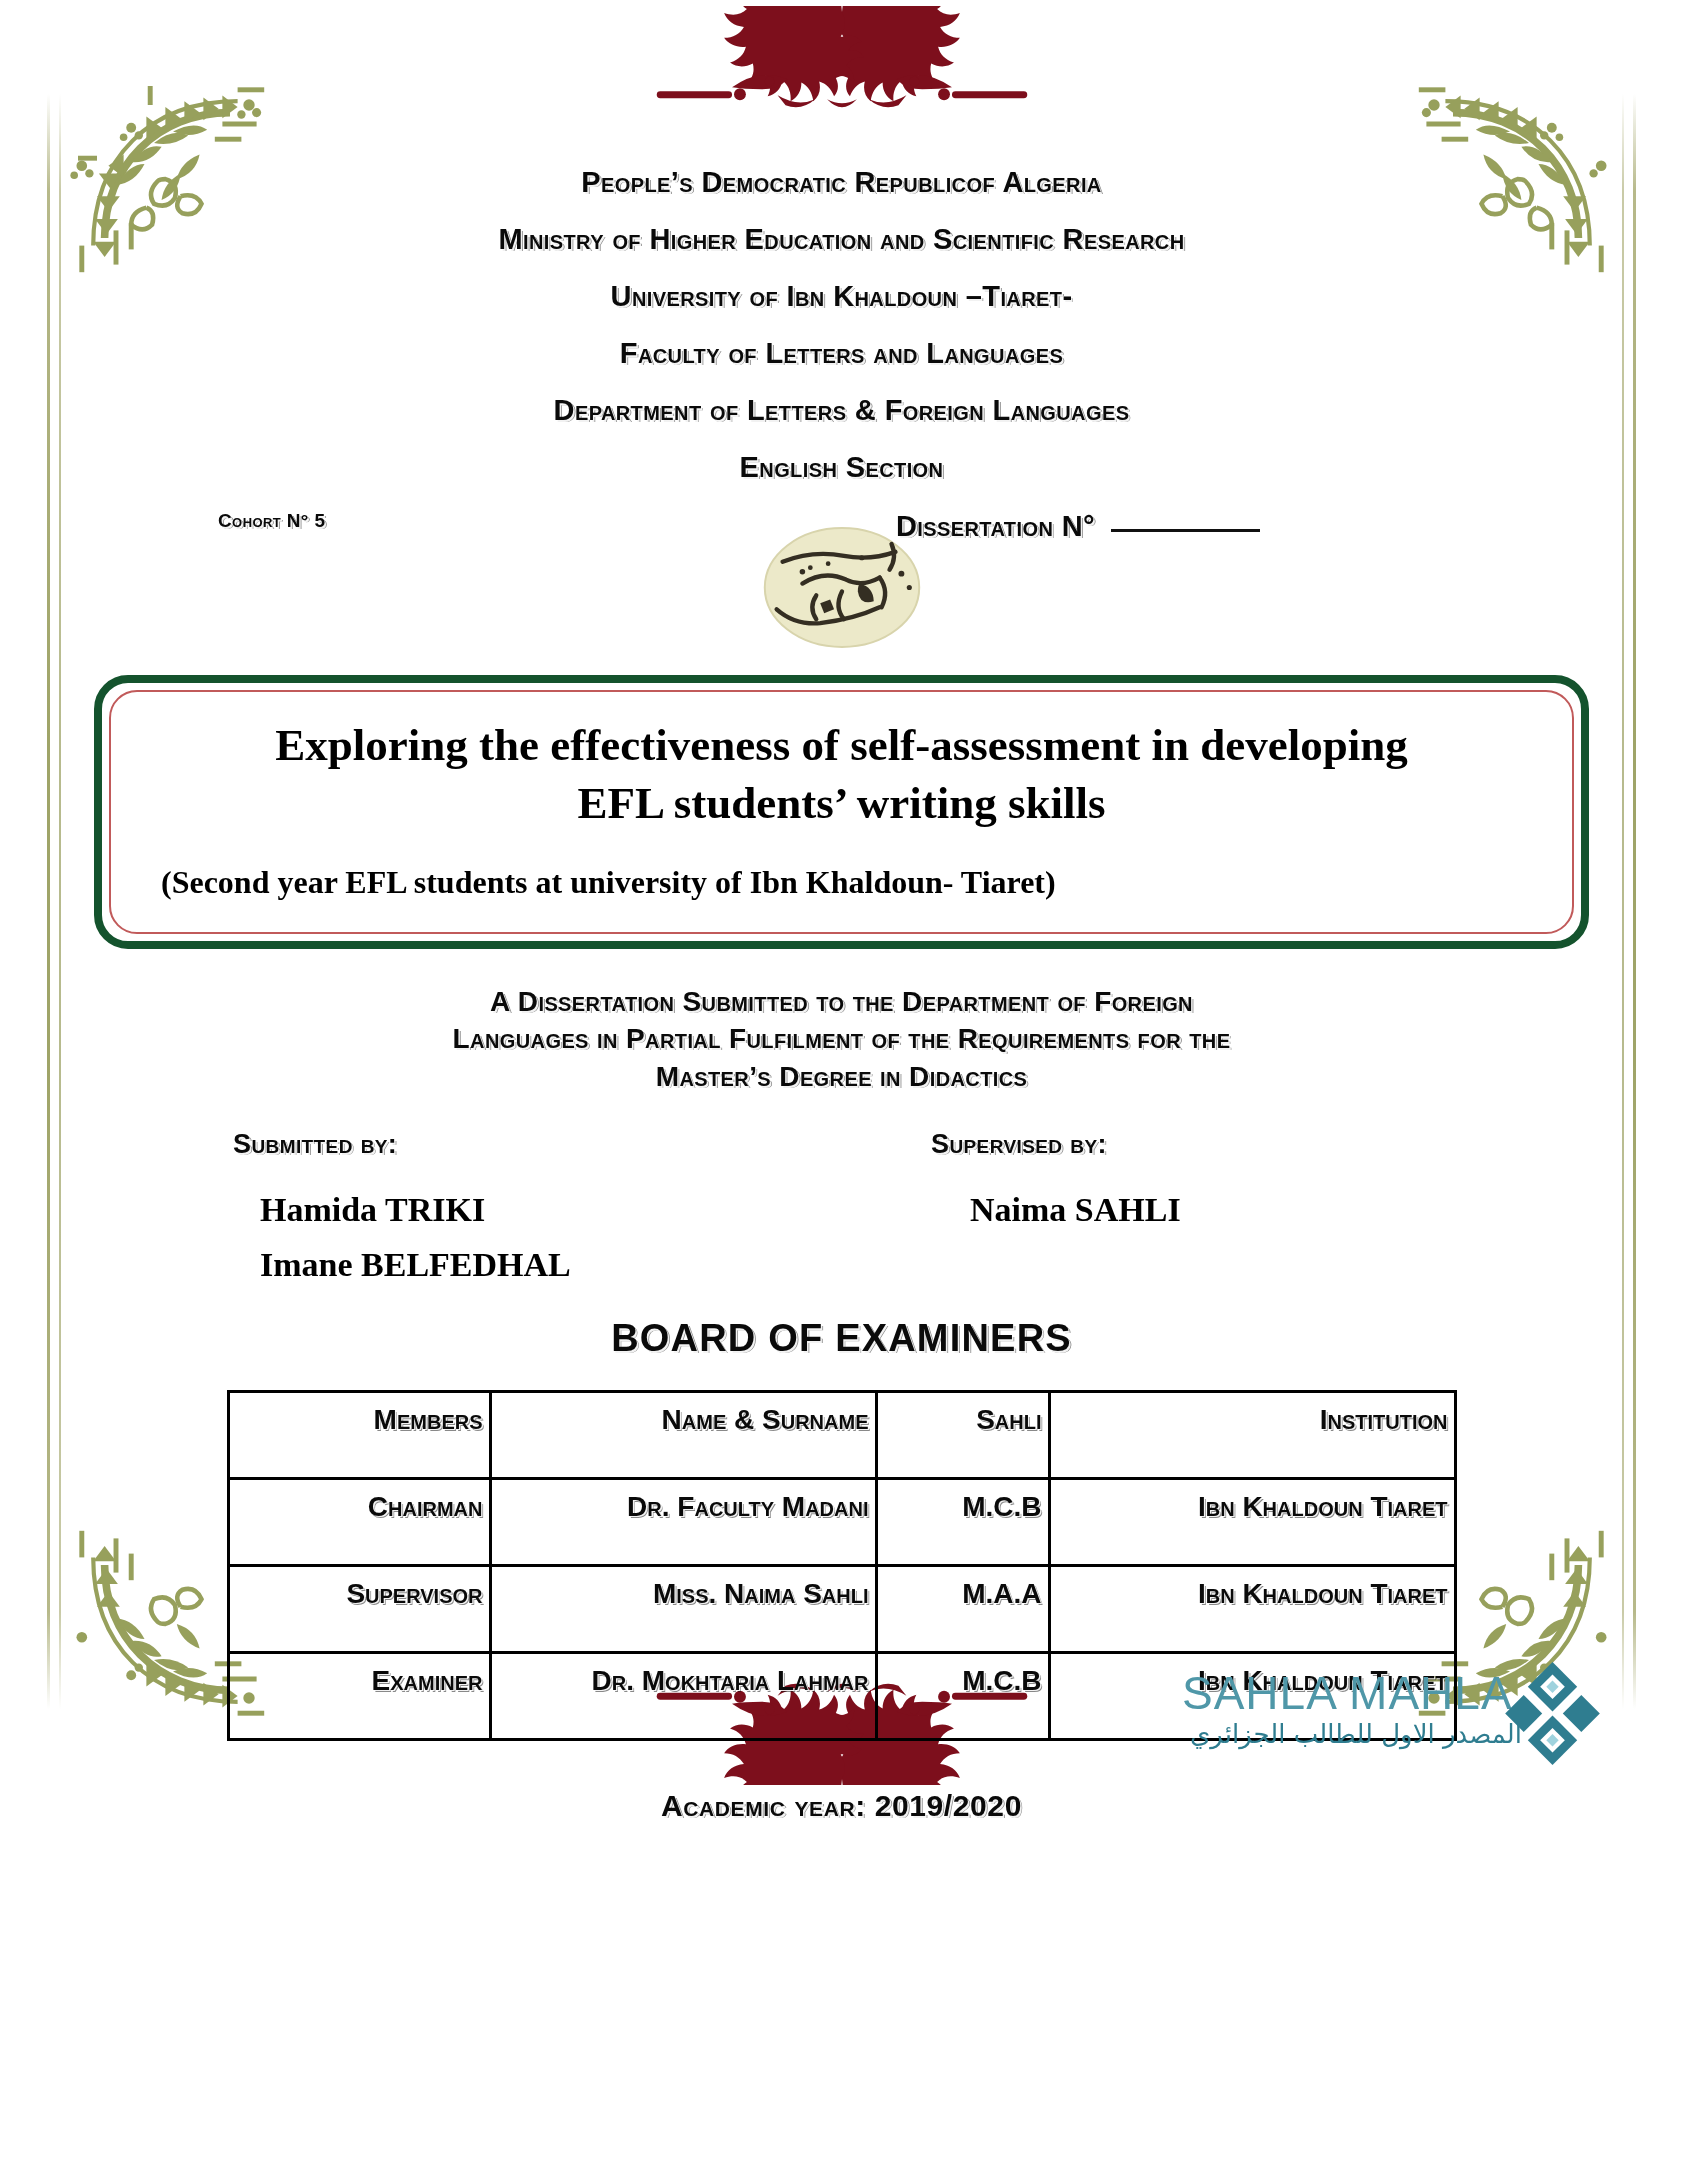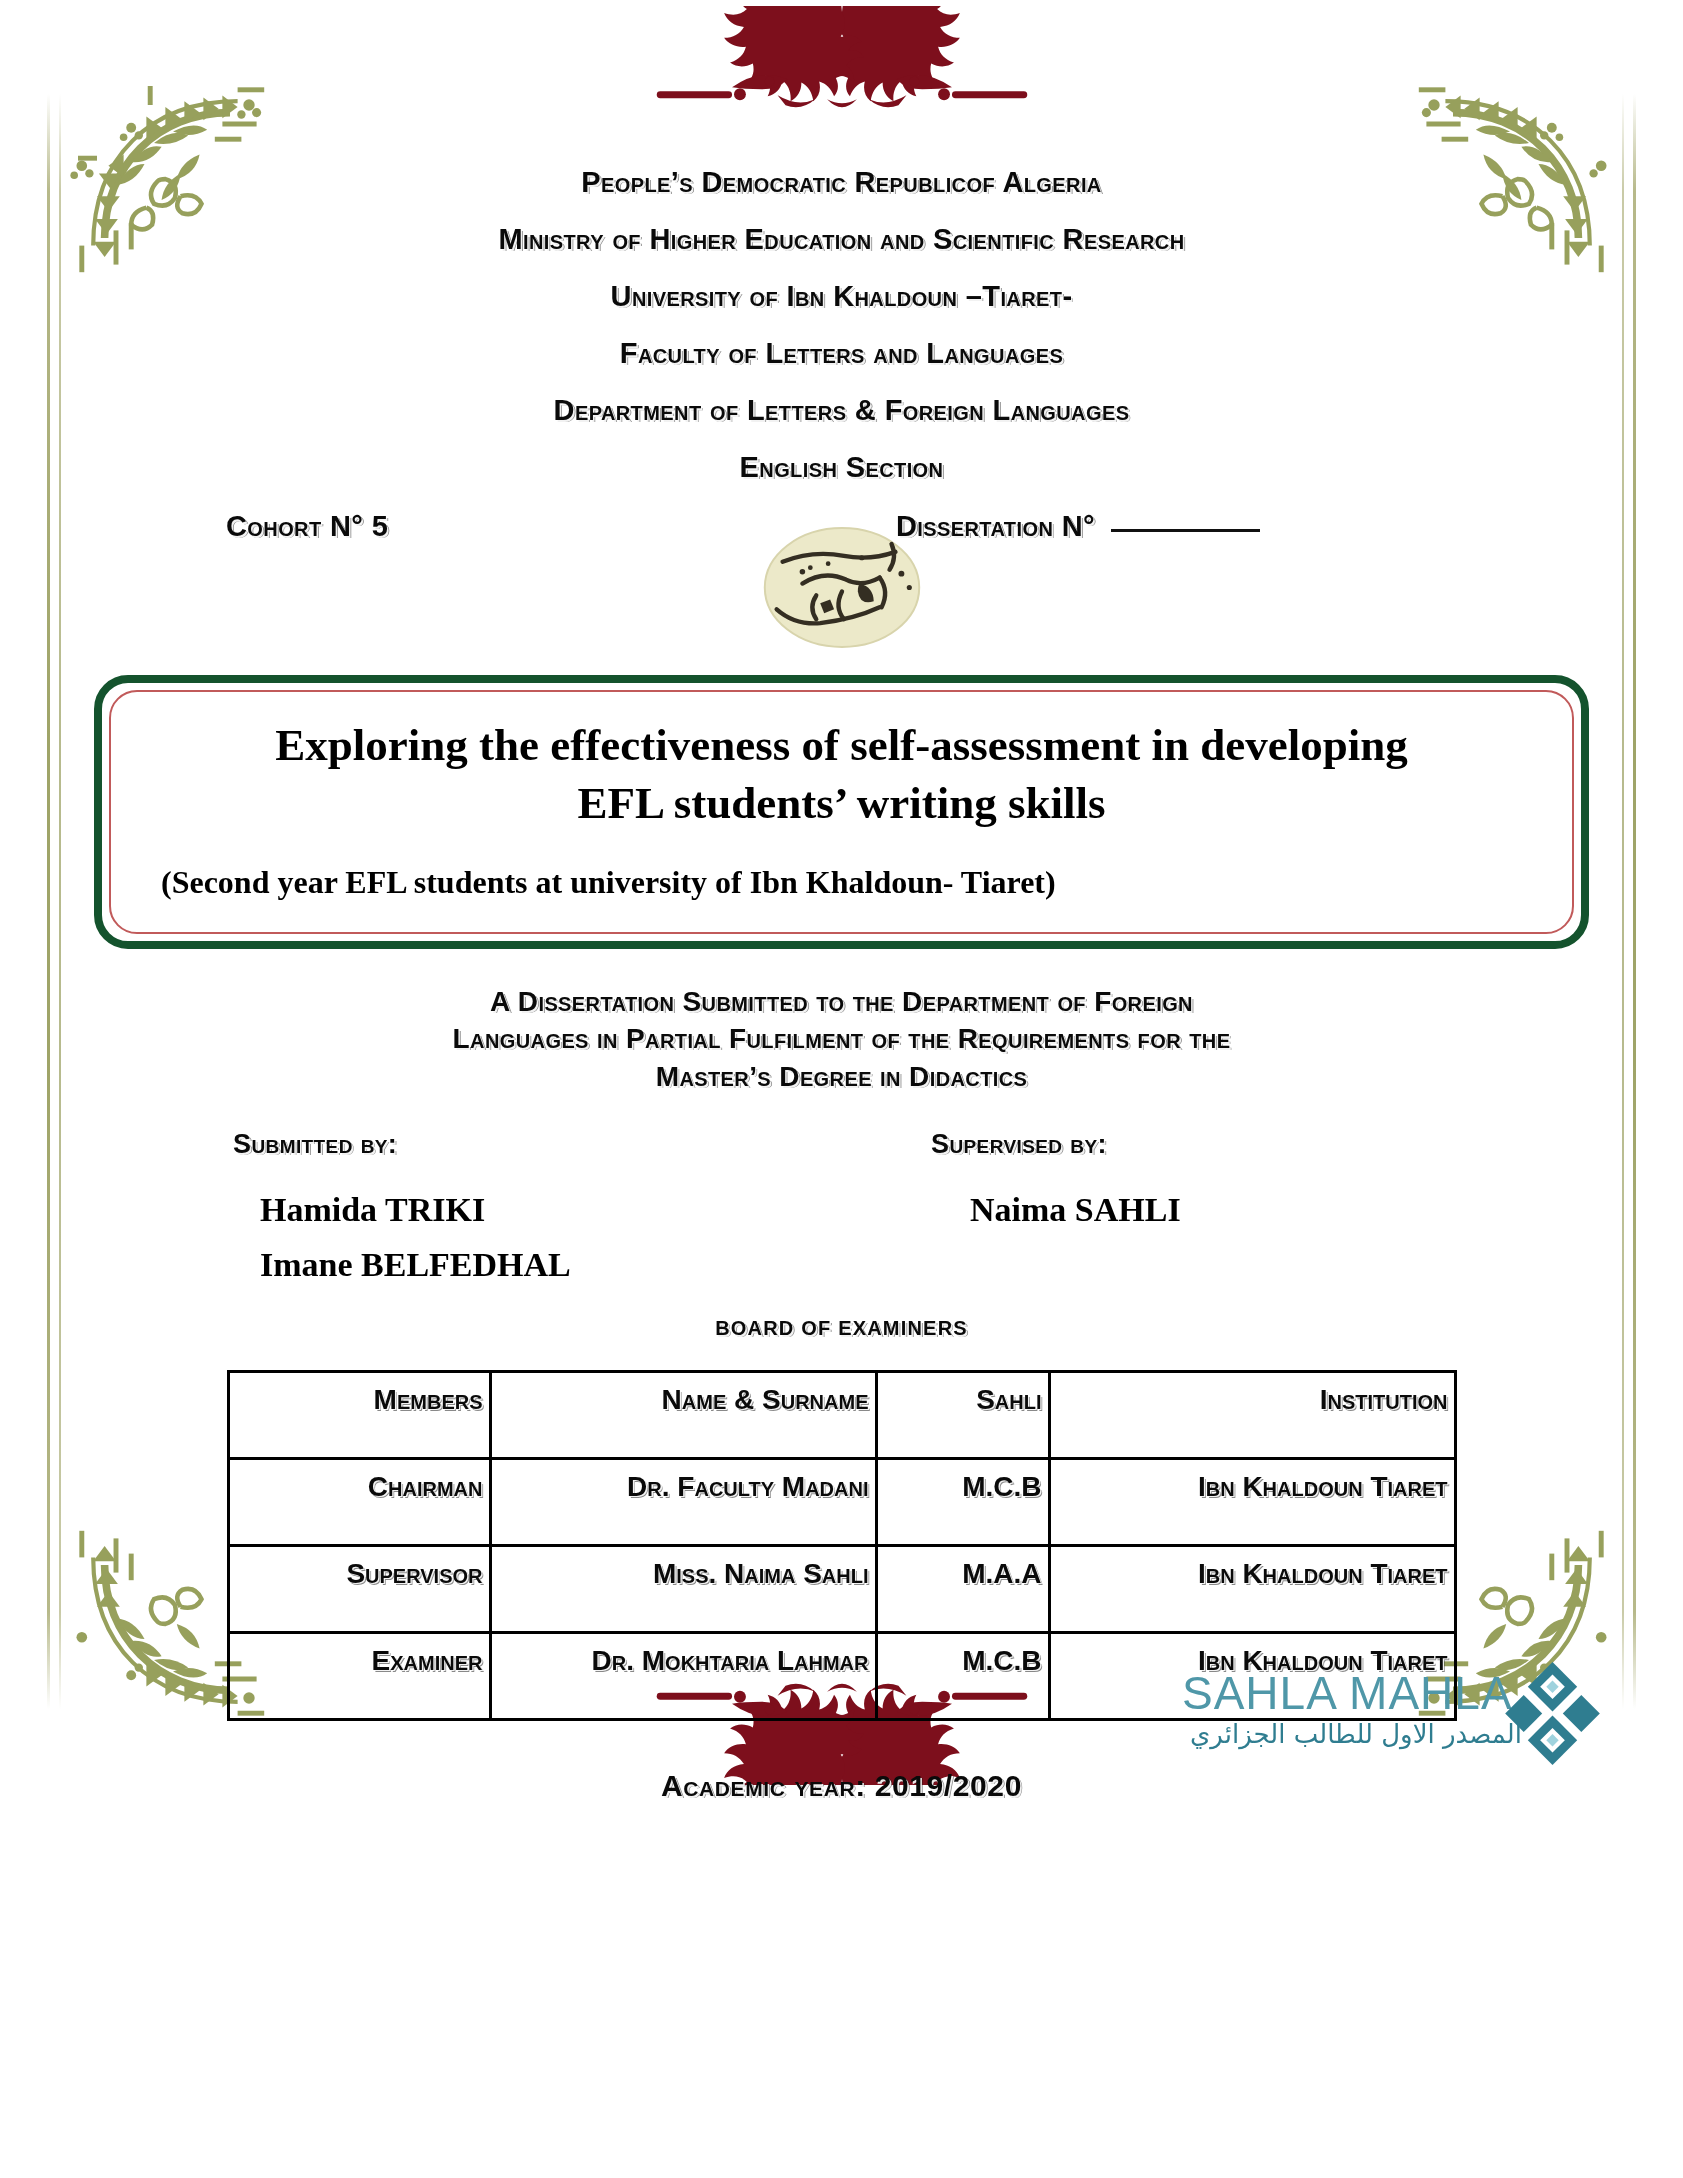--- a/index.html
+++ b/index.html
@@ -102,22 +102,22 @@
     white-space: nowrap;
   }
 
   
   .ref-row {
     position: relative;
     height: 44px;
     margin-top: 6px;
   }
   .ref-left {
-    position: absolute; left: 132px; top: 0;
-    font-size: 29px; white-space: nowrap;
+    position: absolute; left: 124px; top: 0;
+    font-size: 19px; white-space: nowrap;
   }
   .ref-right {
     position: absolute; left: 802px; top: 0;
     font-size: 29px; white-space: nowrap;
   }
   .blank-rule {
     display: inline-block;
     width: 149px;
     border-bottom: 3px solid #111;
     margin-left: 8px;
@@ -198,21 +198,21 @@
     color: #000;
     white-space: nowrap;
   }
   .people .n1 { position: absolute; left: 166px; top: 62px; }
   .people .n2 { position: absolute; left: 166px; top: 117px; }
   .people .n3 { position: absolute; left: 876px; top: 62px; }
 
   
   .board-title {
     text-align: center;
-    font-size: 20px;
+    font-size: 38px;
     letter-spacing: 1.2px;
     margin-top: 10px;
   }
 
   table.board {
     border-collapse: collapse;
     margin: 30px auto 0 auto;
     width: 1228px;
     table-layout: fixed;
   }

